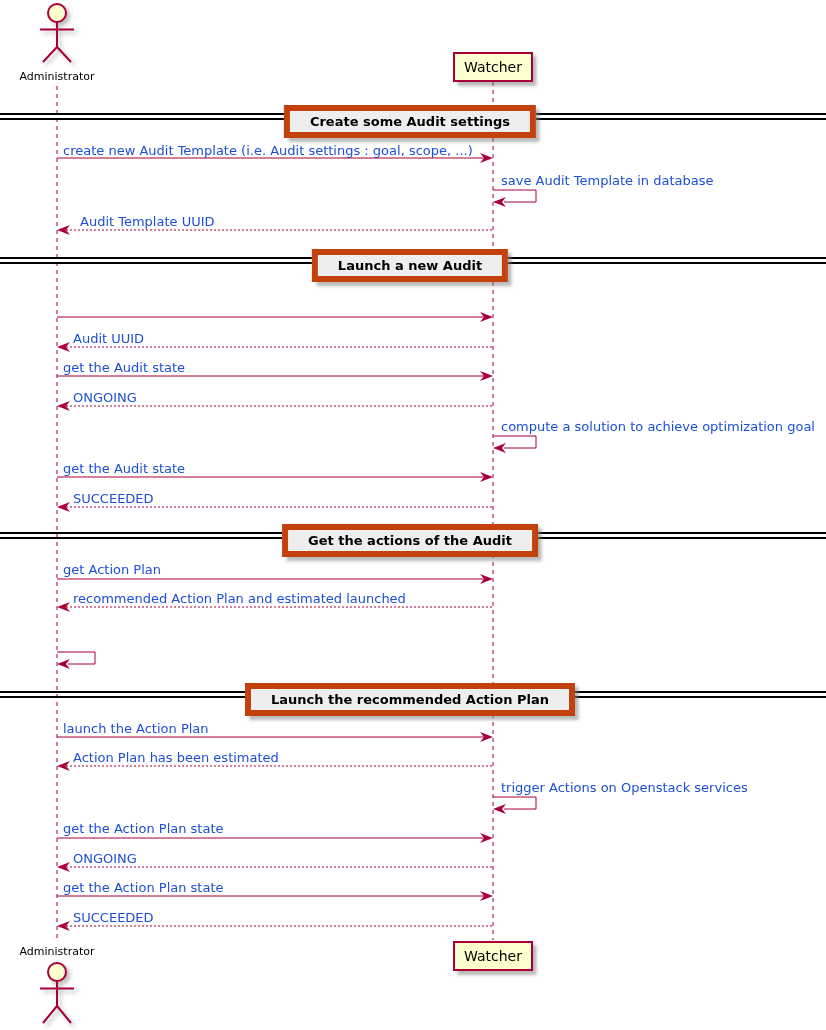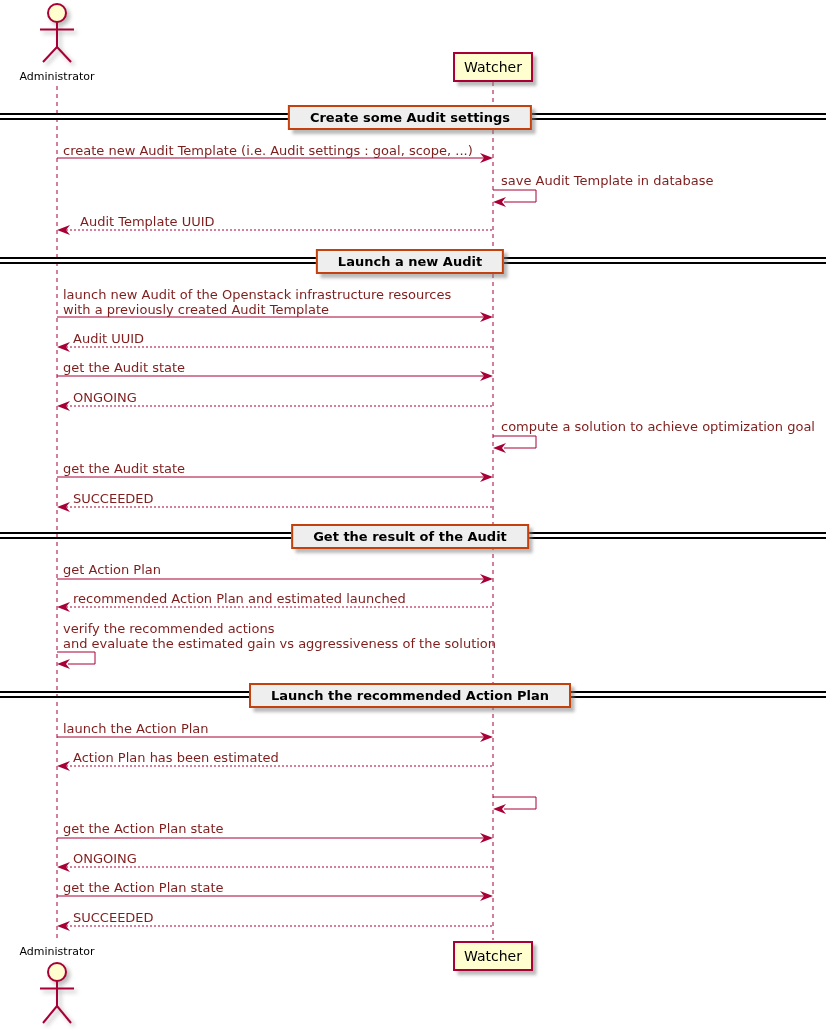--- a/index.html
+++ b/index.html
@@ -2,39 +2,39 @@
 <html><head>
 <meta charset="utf-8">
 <style>
   html,body{margin:0;padding:0;background:#ffffff;}
   .canvas{
     position:relative;width:826px;height:1030px;background:#ffffff;
     font-family:"DejaVu Sans","Liberation Sans",sans-serif;color:#000;overflow:hidden;
   }
   svg.layer{position:absolute;left:0;top:0;width:826px;height:1030px;}
   .msg{
-    position:absolute;font-size:13px;line-height:15px;color:#7f1d1d;
+    position:absolute;font-size:13px;line-height:15px;color:#1d4ed8;
     white-space:pre-line;
   }
   .actor-label{
     position:absolute;left:57px;transform:translateX(-50%);
     font-size:11px;line-height:15px;white-space:nowrap;
   }
   .participant-box{
     position:absolute;left:493px;transform:translateX(-50%);
     background:#FEFECE;border:2px solid #A80036;
     font-size:14px;line-height:20px;padding:3px 9px;white-space:nowrap;
     box-shadow:4px 4px 3px rgba(128,128,128,0.55);
   }
   .divider-line{
     position:absolute;left:0;width:826px;height:2px;background:#000;
   }
   .divider-box{
     position:absolute;left:410px;transform:translateX(-50%);
-    background:#EEEEEE;border:2px solid #c2410c;
+    background:#EEEEEE;border:6px solid #c2410c;
     font-size:13px;font-weight:bold;line-height:21px;padding:0 20px;white-space:nowrap;
     box-shadow:4px 4px 3px rgba(128,128,128,0.55);
   }
   .shadowed{filter:drop-shadow(3px 3px 2px rgba(128,128,128,0.55));}
 </style>
 </head>
 <body>
 
 <div class="canvas">
 
@@ -155,48 +155,45 @@
     <div class="divider-box" style="top:105px">Create some Audit settings</div>
   </div>
   <div>
     <div class="divider-line" style="top:257px"></div>
     <div class="divider-line" style="top:262px"></div>
     <div class="divider-box" style="top:249px">Launch a new Audit</div>
   </div>
   <div>
     <div class="divider-line" style="top:532px"></div>
     <div class="divider-line" style="top:537px"></div>
-    <div class="divider-box" style="top:524px">Get the result of the Audit</div>
+    <div class="divider-box" style="top:524px">Get the actions of the Audit</div>
   </div>
   <div>
     <div class="divider-line" style="top:691px"></div>
     <div class="divider-line" style="top:696px"></div>
     <div class="divider-box" style="top:683px">Launch the recommended Action Plan</div>
   </div>
 
   <div class="actor-label" style="top:69px">Administrator</div>
   <div class="actor-label" style="top:944px">Administrator</div>
   <div class="participant-box" style="top:52px">Watcher</div>
   <div class="participant-box" style="top:941px">Watcher</div>
 
   <div class="msg" style="left:63px;top:143px">create new Audit Template (i.e. Audit settings : goal, scope, ...)</div>
   <div class="msg" style="left:501px;top:173px">save Audit Template in database</div>
   <div class="msg" style="left:80px;top:214px">Audit Template UUID</div>
-  <div class="msg" style="left:63px;top:287px">launch new Audit of the Openstack infrastructure resources
-with a previously created Audit Template</div>
   <div class="msg" style="left:73px;top:331px">Audit UUID</div>
   <div class="msg" style="left:63px;top:360px">get the Audit state</div>
   <div class="msg" style="left:73px;top:390px">ONGOING</div>
   <div class="msg" style="left:501px;top:419px">compute a solution to achieve optimization goal</div>
   <div class="msg" style="left:63px;top:461px">get the Audit state</div>
   <div class="msg" style="left:73px;top:491px">SUCCEEDED</div>
   <div class="msg" style="left:63px;top:562px">get Action Plan</div>
   <div class="msg" style="left:73px;top:591px">recommended Action Plan and estimated launched</div>
-  <div class="msg" style="left:63px;top:621px">verify the recommended actions
-and evaluate the estimated gain vs aggressiveness of the solution</div>
   <div class="msg" style="left:63px;top:721px">launch the Action Plan</div>
   <div class="msg" style="left:73px;top:750px">Action Plan has been estimated</div>
+  <div class="msg" style="left:501px;top:780px">trigger Actions on Openstack services</div>
   <div class="msg" style="left:63px;top:821px">get the Action Plan state</div>
   <div class="msg" style="left:73px;top:851px">ONGOING</div>
   <div class="msg" style="left:63px;top:880px">get the Action Plan state</div>
   <div class="msg" style="left:73px;top:910px">SUCCEEDED</div>
 
 </div>
 
 </body></html>

